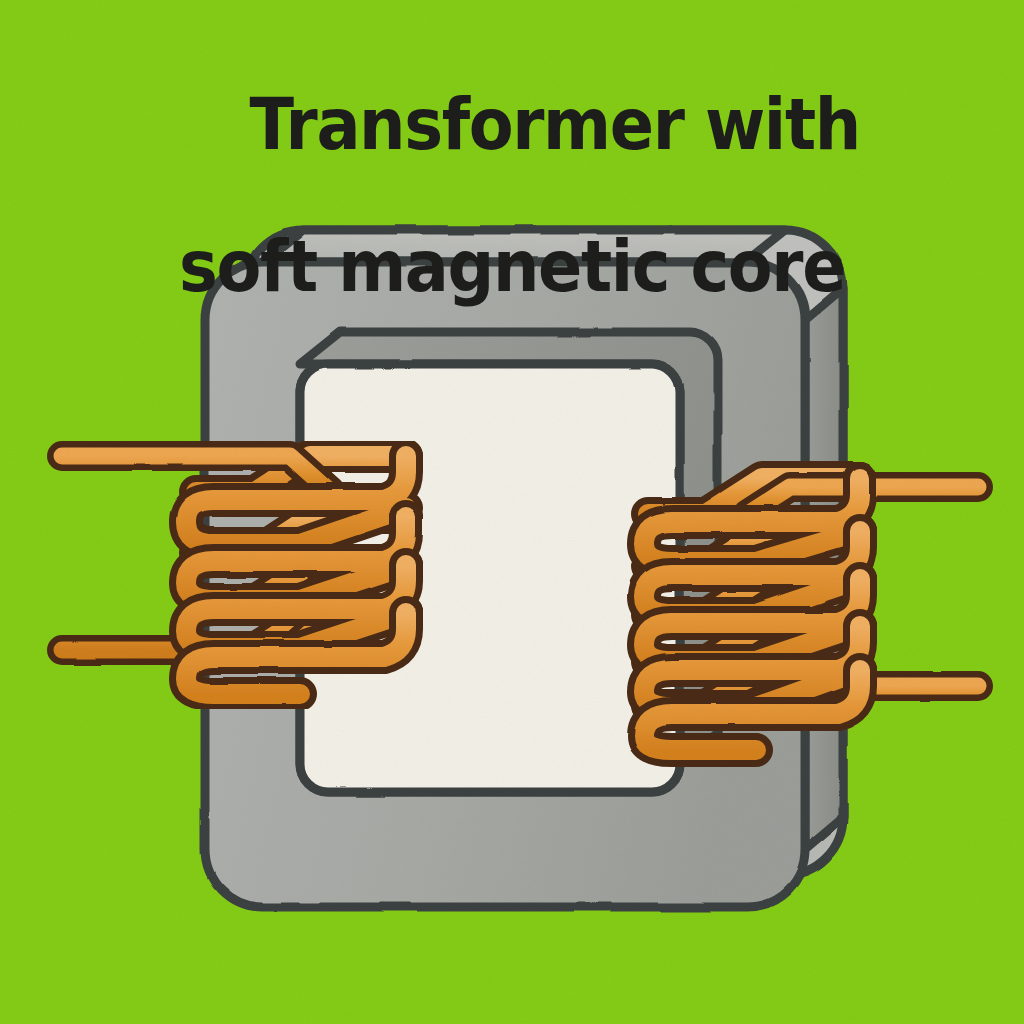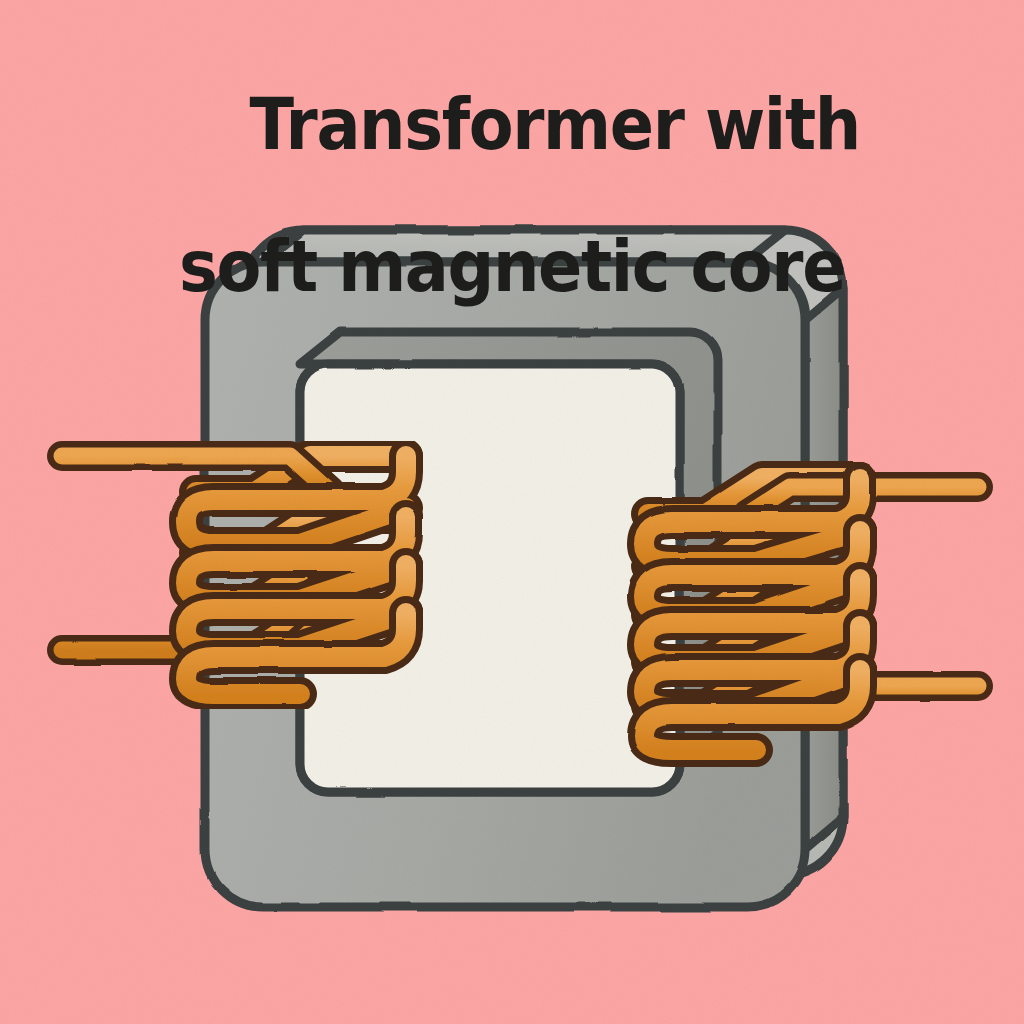--- a/index.html
+++ b/index.html
@@ -7,21 +7,21 @@
     width: 1024px; height: 1024px;
     overflow: hidden;
   }
   body {
     font-family: "DejaVu Sans", sans-serif;
     background: #f2efe6;
   }
   #stage {
     position: relative;
     width: 1024px; height: 1024px;
-    background: #fca5a5;
+    background: #84cc16;
   }
   #title {
     position: absolute;
     left: 0; right: 0; top: 18px;
     text-align: center;
     color: #1d1d1b;
     font-family: "DejaVu Sans", sans-serif;
     font-weight: 700;
     font-size: 71px;
     line-height: 1.00;

